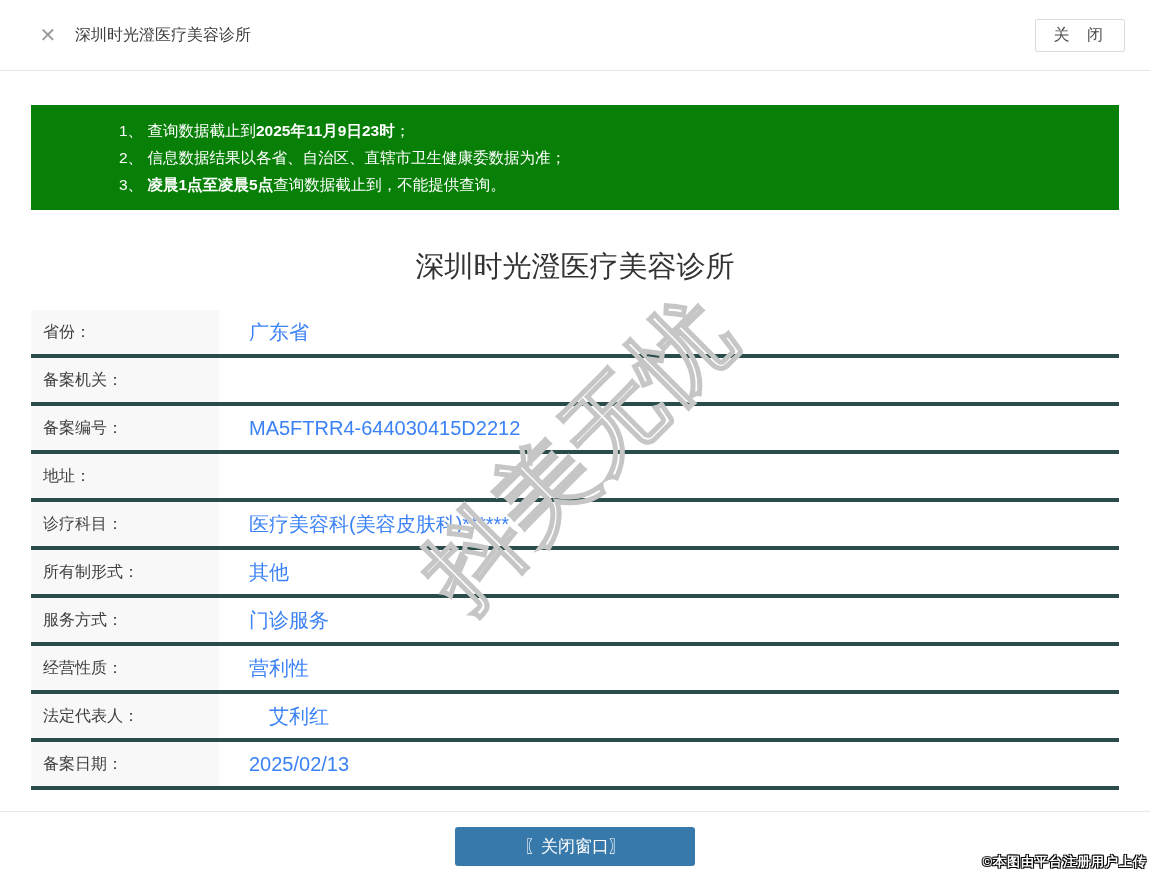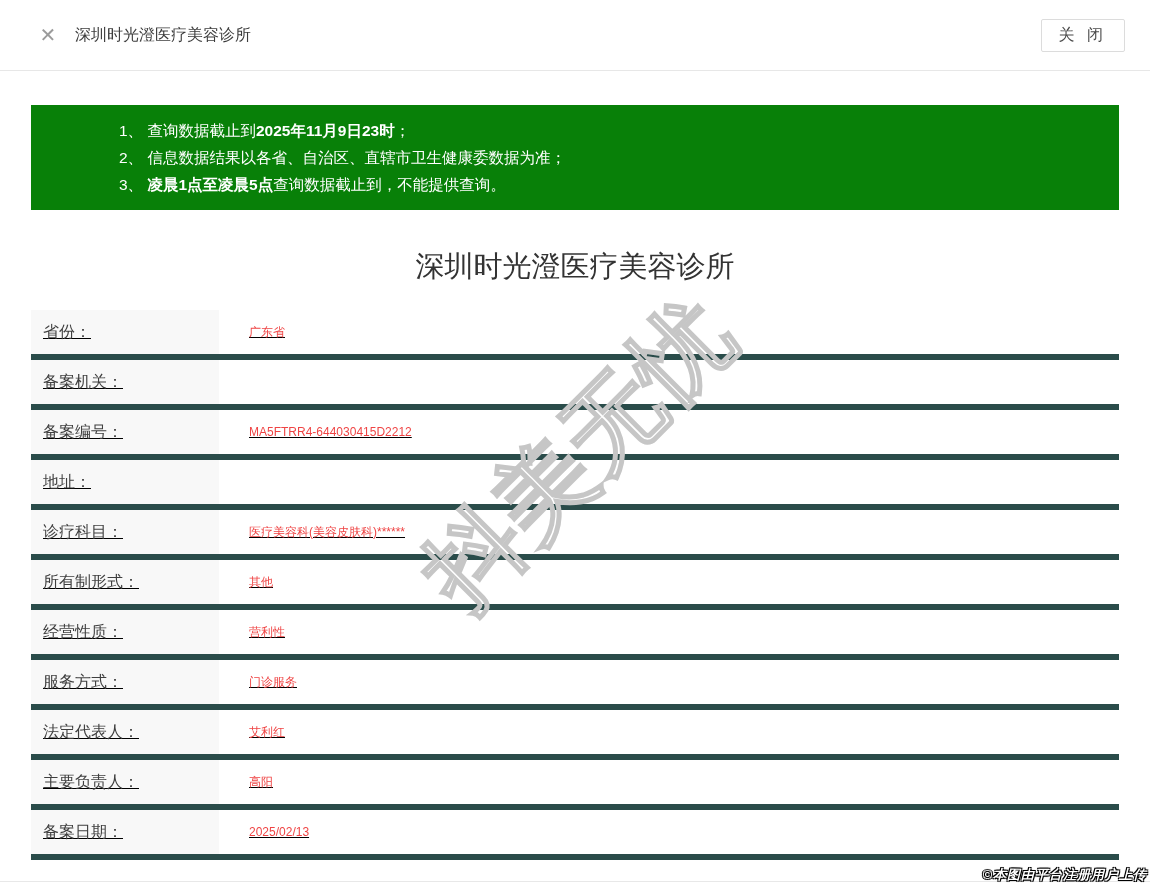--- a/index.html
+++ b/index.html
@@ -17,49 +17,48 @@
   .topbar .x-icon{
     font-size:20px;color:#9b9b9b;cursor:pointer;line-height:1;
     width:20px;text-align:center;
   }
   .topbar .bar-title{
     margin-left:17px;font-size:16px;color:#3c3c3c;
   }
   .topbar .close-btn{
     margin-left:auto;background:#fff;border:1px solid #dcdcdc;border-radius:2px;
     padding:5px 17px;font-size:16px;color:#4a4a4a;cursor:pointer;
-    font-family:Liberation Sans, sans-serif;letter-spacing:4px;
+    font-family:Liberation Mono, monospace;letter-spacing:4px;
   }
   
   .content{padding:0 31px;}
   .notice{
     margin-top:34px;color:#fff;
     padding:12px 20px 12px 88px;box-sizing:border-box;
     font-size:15.5px;line-height:27px;
   }
   .notice .line{white-space:nowrap;}
   .notice .b{font-weight:bold;}
   .page-title{
     text-align:center;font-size:29px;color:#333;font-weight:500;
     margin:36px 0 24px 0;line-height:40px;
   }
   
   .info-table{width:100%;}
   .info-row{
     display:flex;align-items:center;height:44px;
-    border-bottom:6px solid #f9a8d4;
-    text-decoration:underline;
+    border-bottom:4px solid #f9a8d4;
   }
   .info-label{
     width:188px;flex:0 0 188px;align-self:stretch;display:flex;align-items:center;
     background:#f8f8f8;padding-left:12px;box-sizing:border-box;
     font-size:16px;color:#3f3f3f;
   }
   .info-value{
-    padding-left:30px;font-size:12px;color:#ef4444;
+    padding-left:30px;font-size:20px;color:#3b82f6;
   }
   
   .section-divider{
     margin:21px -31px 0 -31px;border-top:1px solid #e8e8e8;height:0;
   }
   .button-row{text-align:center;margin-top:15px;}
   .close-window-btn{
     display:inline-block;border:none;border-radius:3px;color:#fff;
     font-size:17px;padding:8px 0;width:240px;cursor:pointer;
     font-family:inherit;
@@ -71,24 +70,23 @@
     transform:rotate(-45deg);pointer-events:none;
     font-size:95px;font-weight:bold;letter-spacing:2px;
     color:transparent;-webkit-text-stroke:2px #c6c6c6;
     white-space:nowrap;
   }
   @supports not (-webkit-text-stroke:2px #c6c6c6){
     .watermark{color:#d9d9d9;}
   }
   
   .credit{
-    position:absolute;right:3px;bottom:5px;
+    position:absolute;right:3px;bottom:18px;
     font-size:13px;font-weight:bold;color:#fff;letter-spacing:1px;
     text-shadow:-1px -1px 0 #000,1px -1px 0 #000,-1px 1px 0 #000,1px 1px 0 #000,0 0 2px #000;
-    font-style:italic;
   }
 </style>
 </head>
 <body>
 
 <div class="topbar">
   <span class="x-icon">✕</span>
   <span class="bar-title">深圳时光澄医疗美容诊所</span>
   <button class="close-btn">关 闭</button>
 </div>
@@ -128,34 +126,30 @@
     </div>
       <div class="info-row" style="border-bottom-color: rgb(42, 76, 74);">
       <div class="info-label">诊疗科目：</div>
       <div class="info-value">医疗美容科(美容皮肤科)******</div>
     </div>
       <div class="info-row" style="border-bottom-color: rgb(42, 76, 74);">
       <div class="info-label">所有制形式：</div>
       <div class="info-value">其他</div>
     </div>
       <div class="info-row" style="border-bottom-color: rgb(42, 76, 74);">
-      <div class="info-label">经营性质：</div>
-      <div class="info-value">营利性</div>
-    </div>
-      <div class="info-row" style="border-bottom-color: rgb(42, 76, 74);">
       <div class="info-label">服务方式：</div>
       <div class="info-value">门诊服务</div>
     </div>
       <div class="info-row" style="border-bottom-color: rgb(42, 76, 74);">
+      <div class="info-label">经营性质：</div>
+      <div class="info-value">营利性</div>
+    </div>
+      <div class="info-row" style="border-bottom-color: rgb(42, 76, 74); gap: 20px;">
       <div class="info-label">法定代表人：</div>
       <div class="info-value">艾利红</div>
-    </div>
-      <div class="info-row" style="border-bottom-color: rgb(42, 76, 74);">
-      <div class="info-label">主要负责人：</div>
-      <div class="info-value">高阳</div>
     </div>
       <div class="info-row" style="border-bottom-color: rgb(42, 76, 74); text-align: right;">
       <div class="info-label">备案日期：</div>
       <div class="info-value">2025/02/13</div>
     </div>
     </div>
 
   <div class="section-divider"></div>
 
   <div class="button-row">

